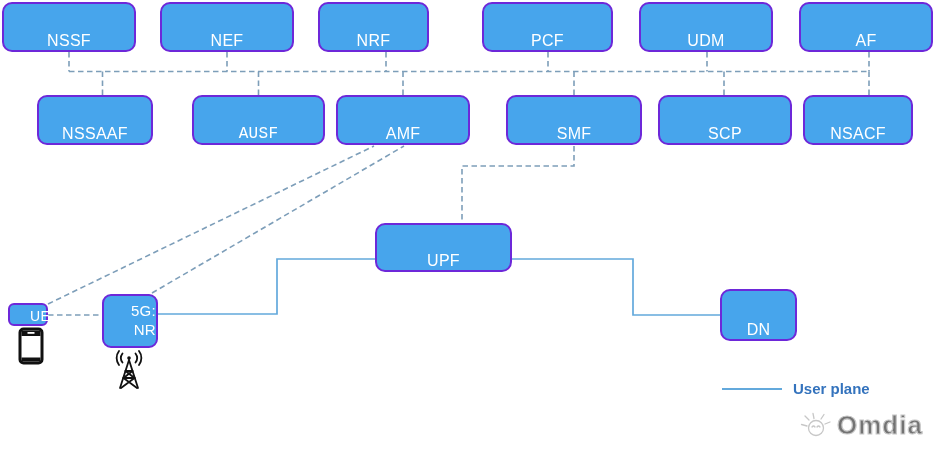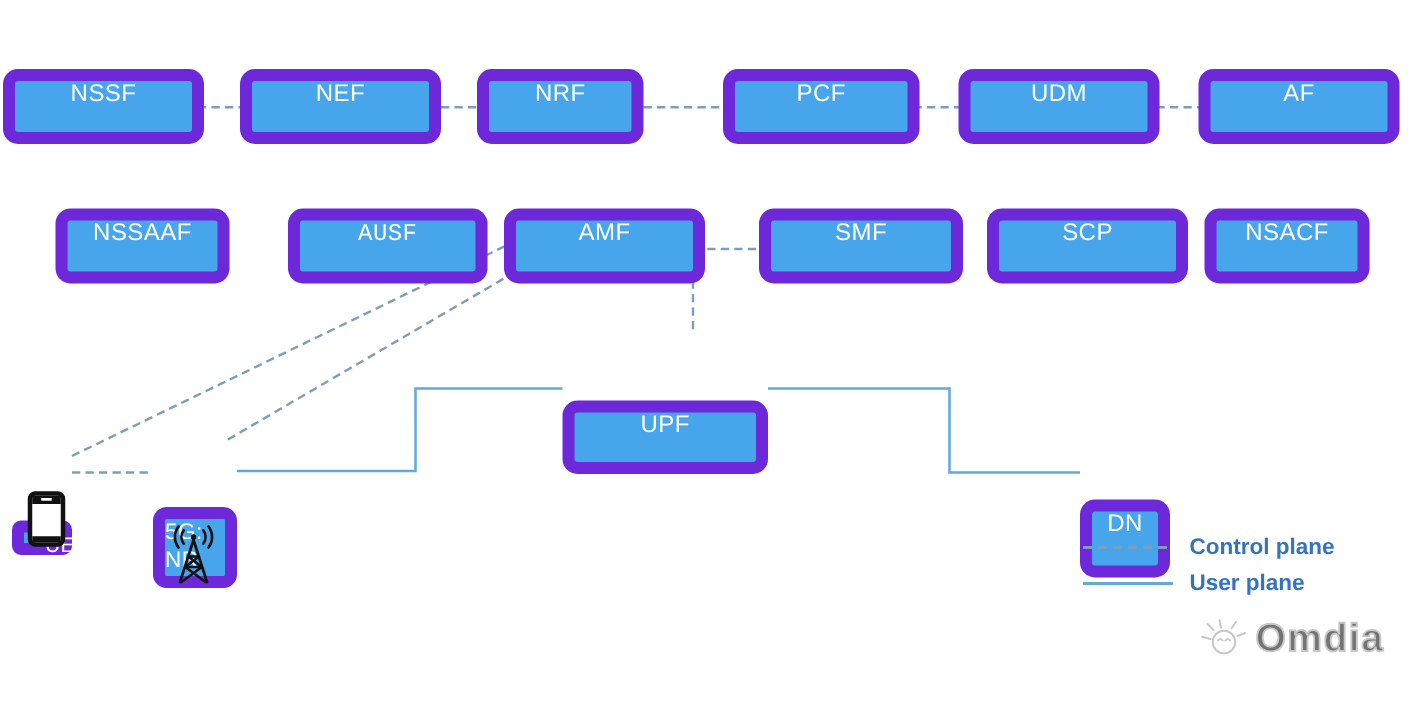--- a/index.html
+++ b/index.html
@@ -8,27 +8,26 @@
     width:940px;height:468px;
     background:#ffffff;
     overflow:hidden;
     font-family:"Liberation Sans","DejaVu Sans",sans-serif;
   }
   .wires{position:absolute;left:0;top:0;width:940px;height:468px;z-index:1;}
   .node{
     position:absolute;
     box-sizing:border-box;
     background:#47A5EC;
-    border:8px solid #6d28d9;
+    border:2px solid #6d28d9;
     border-radius:10px;
     color:#ffffff;
-    display:flex;align-items:flex-start;justify-content:center;
+    display:flex;align-items:flex-end;justify-content:center;
     font-size:16px;letter-spacing:.3px;
     z-index:2;
-    margin-top:44px;
   }
   .row-top{top:2px;height:50px;}
   .row-two{top:95px;height:50px;}
   .node-small{font-size:14px;border-radius:6px;}
   .node-ran{flex-direction:column;line-height:1.25;font-size:15px;border-radius:9px;}
   .icon-wrap{position:absolute;z-index:2;}
   .legend-row{
     position:absolute;left:722px;display:flex;align-items:center;gap:11px;z-index:2;
   }
   .legend-label{font-size:15px;font-weight:bold;color:#3473BD;white-space:nowrap;}
@@ -107,21 +106,21 @@
 
   <div class="node node-small" style="left:8px;top:303px;width:40px;height:23px;padding-left:24px;">
     <span>UE</span>
   </div>
 
   <div class="node node-ran" style="left:102px;top:294px;width:56px;height:54px;">
     <span>5G:</span>
     <span>NR</span>
   </div>
 
-  <div class="node" style="left:720px;top:289px;width:60px;height:52px;">
+  <div class="node" style="left:720px;top:289px;width:77px;height:52px;">
     <span>DN</span>
   </div>
 
   <div class="icon-wrap" style="left:18px;top:327px;">
     <svg width="26" height="38" viewBox="0 0 26 38">
       <rect x="2" y="2" width="22" height="34" rx="3.5" fill="#ffffff" stroke="#111111" stroke-width="3"></rect>
       <rect x="3.5" y="3.5" width="19" height="5.5" fill="#111111"></rect>
       <rect x="9.5" y="5" width="7" height="1.8" fill="#ffffff"></rect>
       <rect x="3.5" y="30.5" width="19" height="4" fill="#111111"></rect>
     </svg>
@@ -138,26 +137,20 @@
         <path d="M19 10 L10 38"></path>
         <path d="M19 10 L28 38"></path>
         <path d="M15.5 21 H22.5"></path>
         <path d="M13.5 28 H24.5"></path>
         <path d="M15.5 21 L24.5 28 M22.5 21 L13.5 28"></path>
         <path d="M13.5 28 L27 38 M24.5 28 L11 38"></path>
       </g>
     </svg>
   </div>
 
-  <div class="legend-row" style="top:356px;">
-    <svg width="60" height="8" viewBox="0 0 60 8">
-      <path d="M0 4 H60" fill="none" stroke-width="2" stroke-dasharray="6 4" stroke="#7D9EB9"></path>
-    </svg>
-    <span class="legend-label">Control plane</span>
-  </div>
   <div class="legend-row" style="top:380px;">
     <svg width="60" height="8" viewBox="0 0 60 8">
       <path d="M0 4 H60" fill="none" stroke-width="2" stroke="#63A9DC"></path>
     </svg>
     <span class="legend-label">User plane</span>
   </div>
 
   <div class="watermark">
     <svg width="34" height="28" viewBox="0 0 34 28">
       <g fill="none" stroke="#c7c7c7" stroke-width="1.3" stroke-linecap="round">

